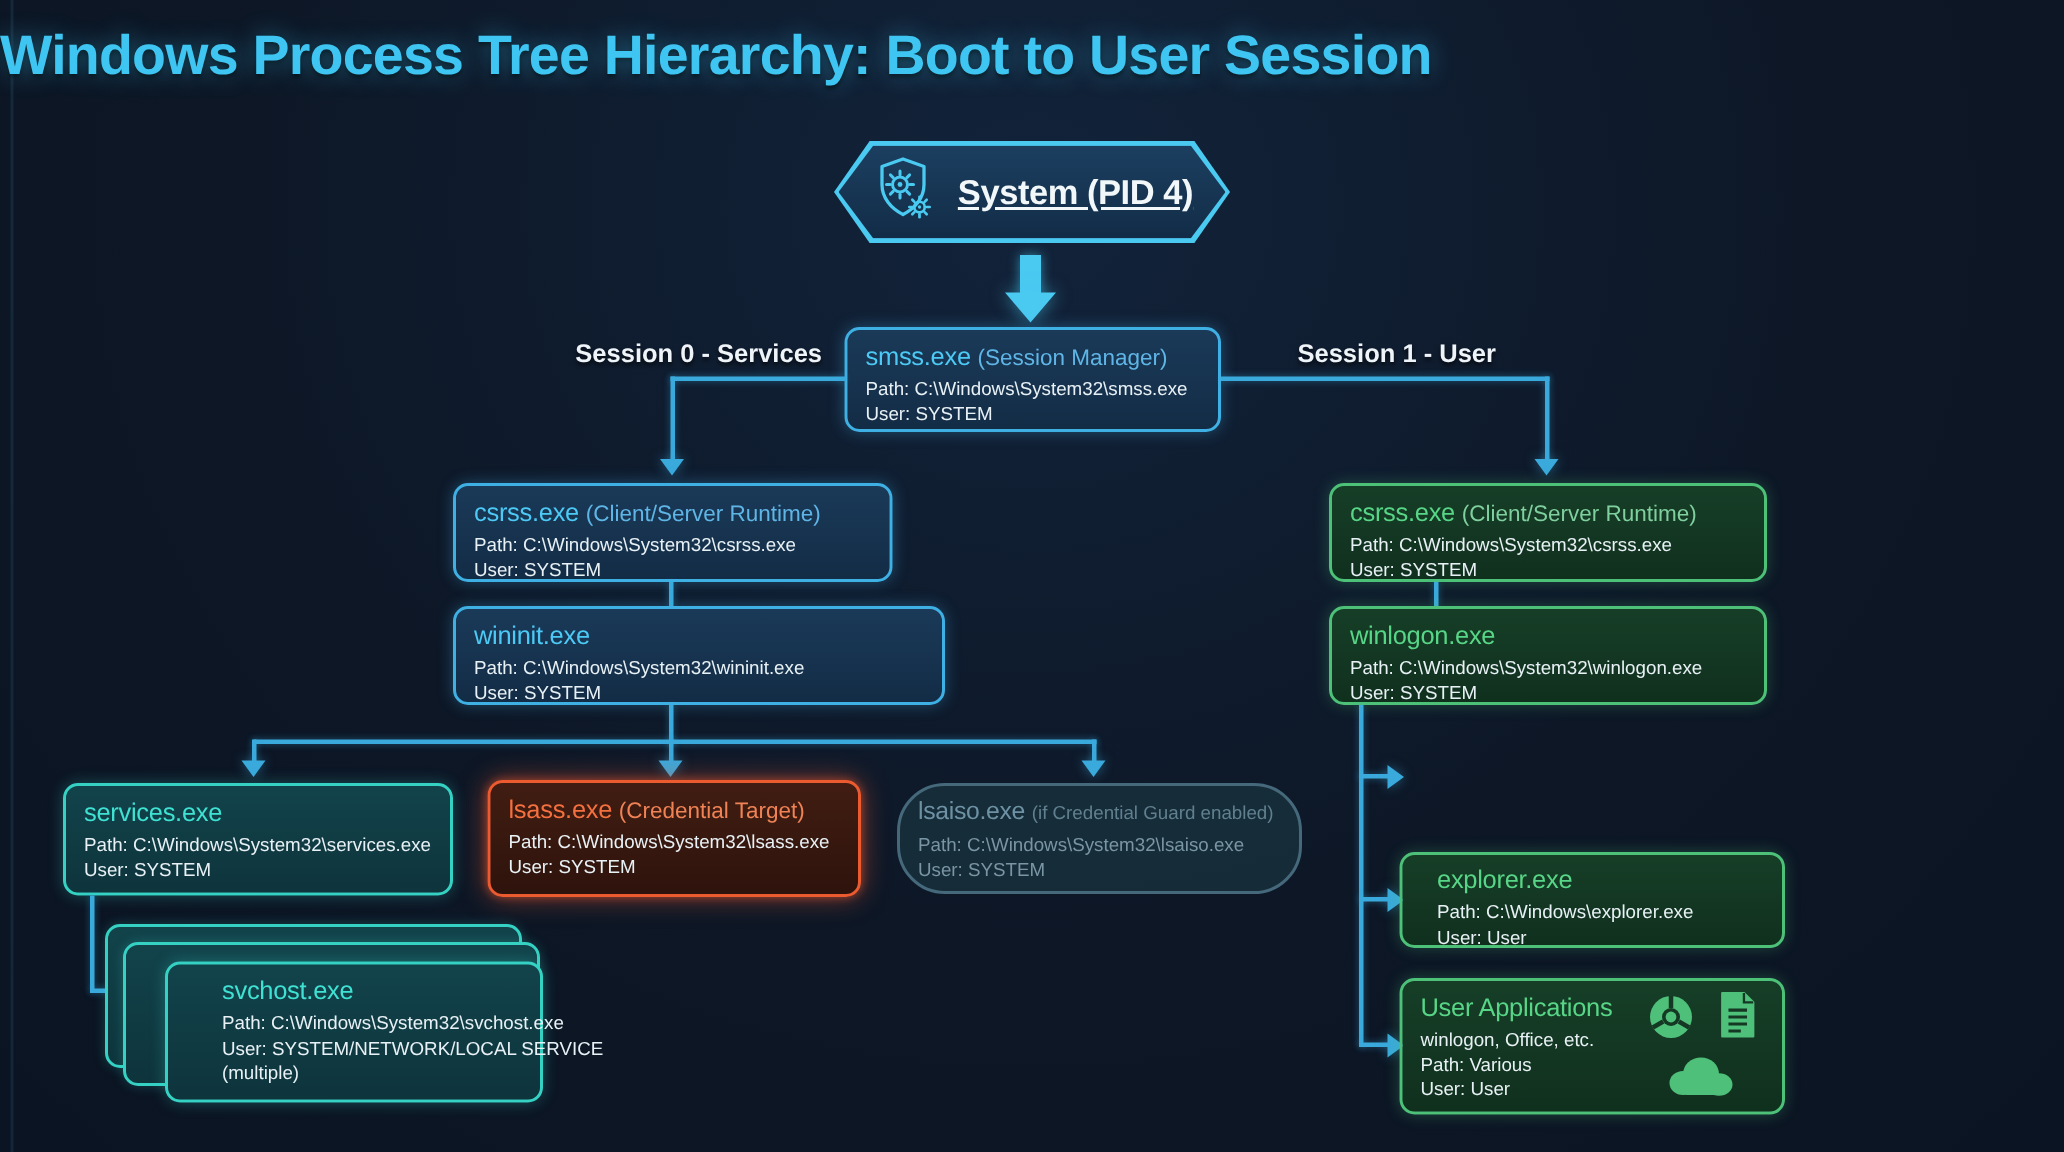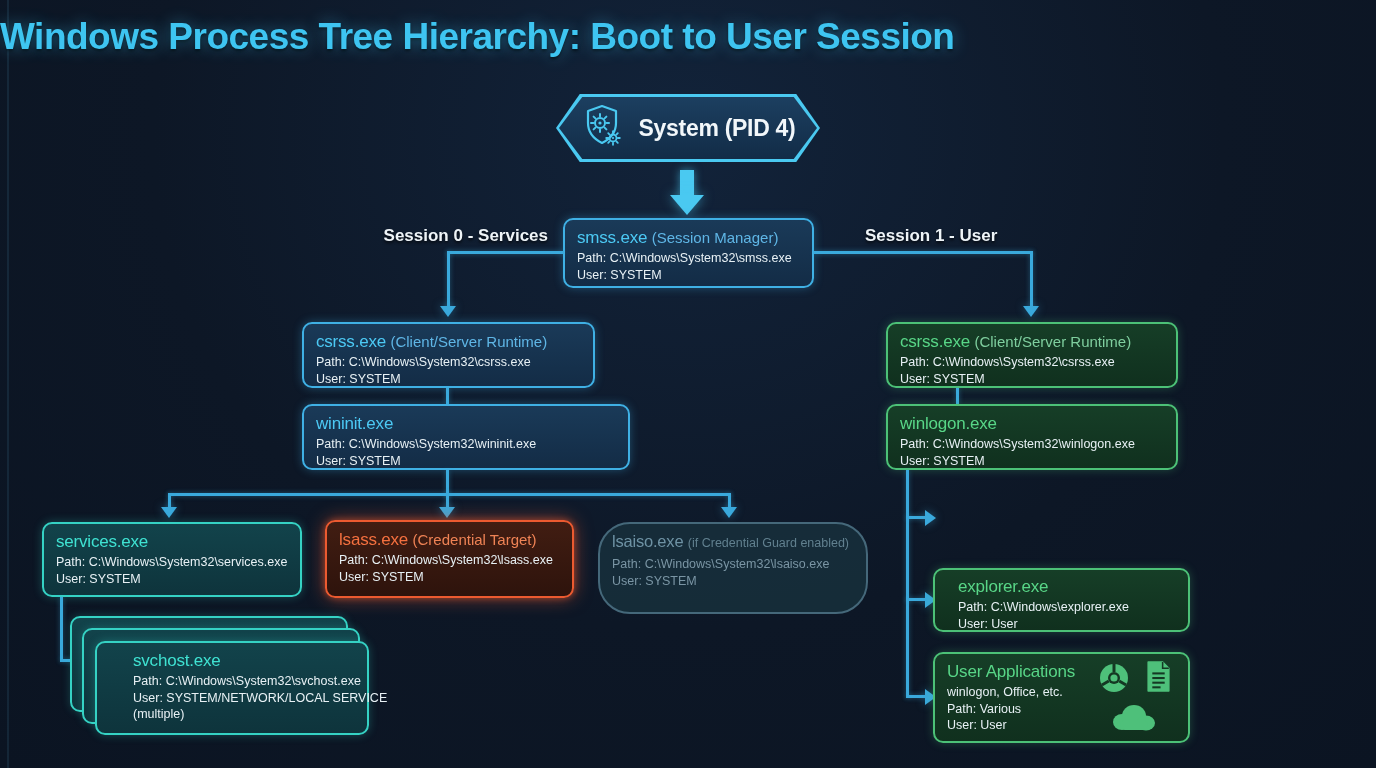--- a/index.html
+++ b/index.html
@@ -14,21 +14,21 @@
 
   
   .hex-outer{position:absolute;left:556px;top:94px;width:264px;height:68px;
     background:#4ac9f1;
     clip-path:polygon(0% 50%,9% 0%,91% 0%,100% 50%,91% 100%,9% 100%);
     filter:drop-shadow(0 0 10px rgba(74,201,241,.8)) drop-shadow(0 0 22px rgba(74,201,241,.35));}
   .hex-inner{position:absolute;left:3px;top:3px;right:3px;bottom:3px;
     background:linear-gradient(180deg,#1c3f60 0%,#122c47 100%);
     clip-path:polygon(0% 50%,9% 0%,91% 0%,100% 50%,91% 100%,9% 100%);
     display:flex;align-items:center;justify-content:center;gap:12px;}
-  .hex-label{font-size:23px;font-weight:700;color:#f2f7fa;letter-spacing:-0.3px;}
+  .hex-label{font-size:23px;font-weight:700;color:#f2f7fa;letter-spacing:-0.3px;text-decoration:underline;}
 
   
   .big-arrow-shaft{position:absolute;left:680px;top:170px;width:14px;height:26px;background:#4ac9f1;
     box-shadow:0 0 8px rgba(74,201,241,.6);}
   .big-arrow-head{position:absolute;left:670px;top:195px;width:0;height:0;
     border-left:17px solid transparent;border-right:17px solid transparent;border-top:20px solid #4ac9f1;
     filter:drop-shadow(0 0 6px rgba(74,201,241,.6));}
 
   
   .h-line,.v-line{position:absolute;background:#3aa9dc;box-shadow:0 0 5px rgba(58,169,220,.45);}
@@ -166,34 +166,34 @@
     <div class="ln">User: SYSTEM</div>
   </div>
 
   <div class="box v-red" style="left:325px;top:520px;width:249px;height:78px;">
     <div class="ttl"><span class="name">lsass.exe</span>
       <span class="sub">(Credential Target)</span></div>
     <div class="ln">Path: C:\Windows\System32\lsass.exe</div>
     <div class="ln">User: SYSTEM</div>
   </div>
 
-  <div class="box v-muted" style="left:598px;top:522px;width:270px;height:92px;border-radius:32px;">
+  <div class="box v-muted" style="left:598px;top:522px;width:270px;height:74px;border-radius:32px;">
     <div class="ttl"><span class="name">lsaiso.exe</span>
       <span class="sub sub-sm">(if Credential Guard enabled)</span></div>
     <div class="ln">Path: C:\Windows\System32\lsaiso.exe</div>
     <div class="ln">User: SYSTEM</div>
   </div>
 
   <div class="v-line" style="left:60px;top:597px;width:3px;height:64px;"></div>
   <div class="h-line" style="left:60px;top:659px;width:19px;height:3px;"></div>
   <div class="arr-r" style="left:77px;top:652px;"></div>
 
   <div class="stack-ghost" style="left:70px;top:616px;width:274px;height:92px;"></div>
   <div class="stack-ghost" style="left:82px;top:628px;width:274px;height:92px;"></div>
-  <div class="box v-teal" style="left:95px;top:641px;width:274px;height:94px;padding-left:36px;">
+  <div class="box v-teal" style="left:110px;top:641px;width:252px;height:94px;padding-left:36px;">
     <div class="ttl"><span class="name">svchost.exe</span></div>
     <div class="ln">Path: C:\Windows\System32\svchost.exe</div>
     <div class="ln">User: SYSTEM/NETWORK/LOCAL SERVICE</div>
     <div class="ln">(multiple)</div>
   </div>
 
   <div class="box v-green" style="left:886px;top:322px;width:292px;height:66px;">
     <div class="ttl"><span class="name">csrss.exe</span>
       <span class="sub">(Client/Server Runtime)</span></div>
     <div class="ln">Path: C:\Windows\System32\csrss.exe</div>

